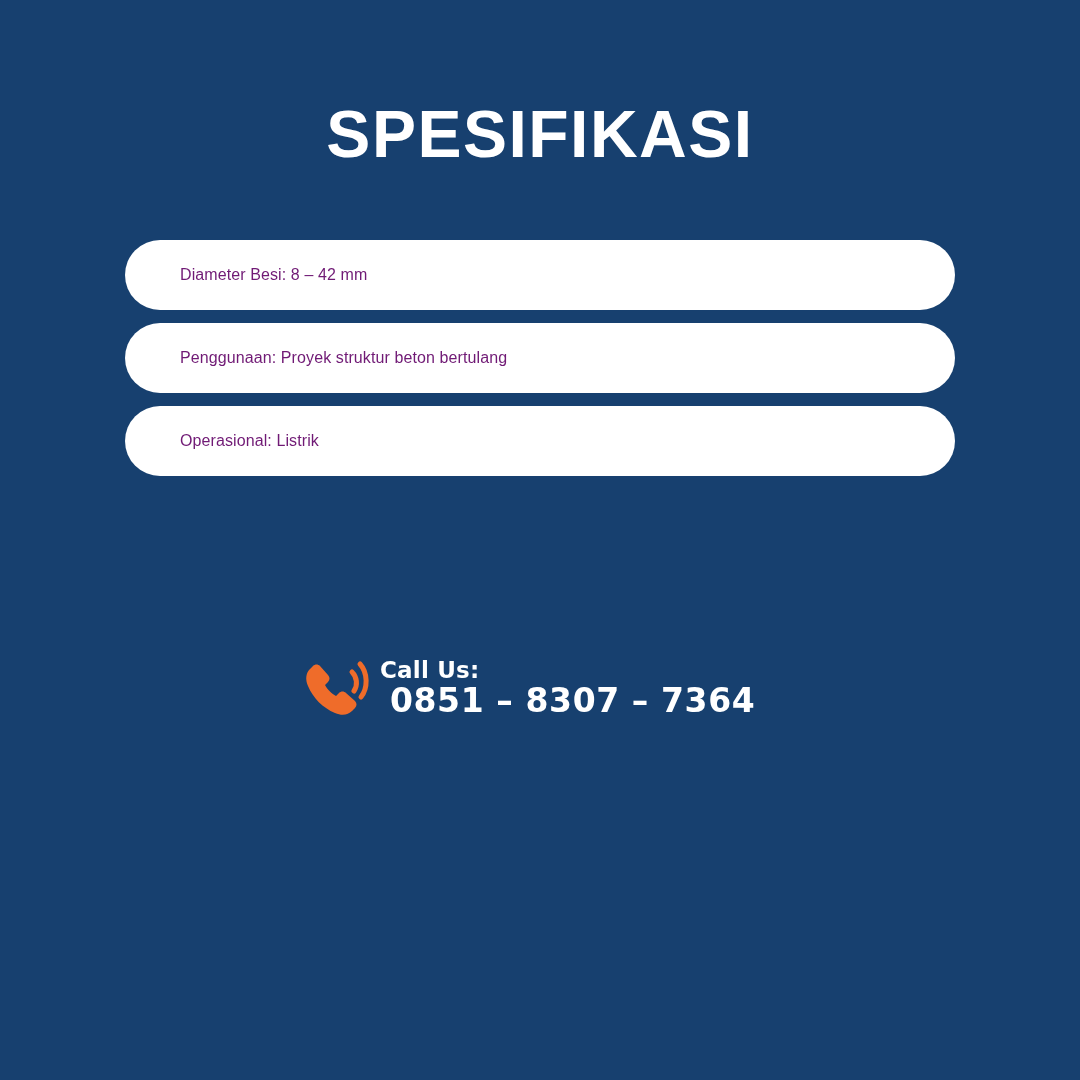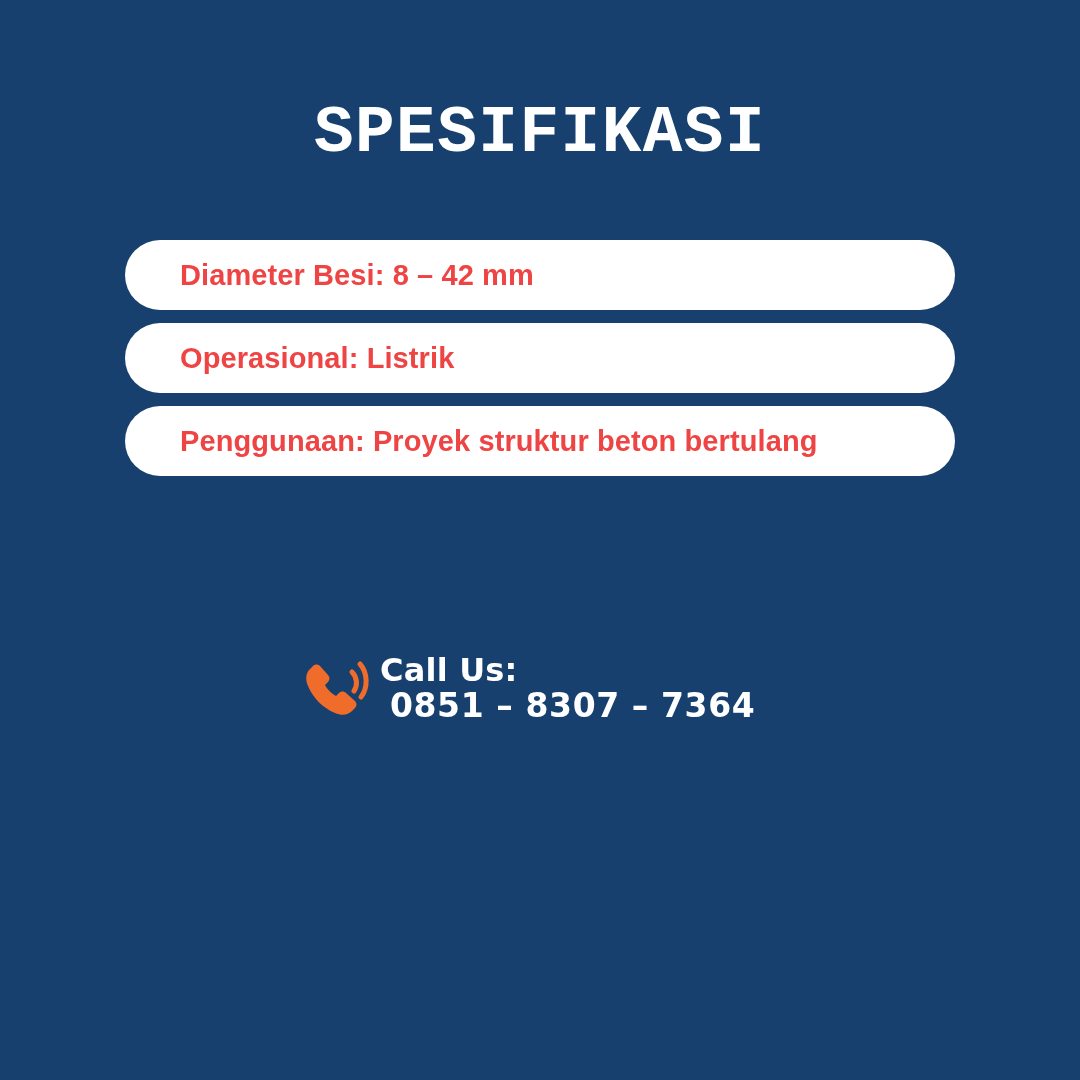--- a/index.html
+++ b/index.html
@@ -23,43 +23,43 @@
   .title {
     position: absolute;
     top: 96px;
     left: 0;
     width: 1080px;
     text-align: center;
     color: #ffffff;
     font-size: 66px;
     font-weight: bold;
     letter-spacing: 1.5px;
-    font-family: Liberation Mono, monospace;
+    font-family: Liberation Sans, sans-serif;
   }
   .spec-list {
     position: absolute;
     top: 240px;
     left: 125px;
     width: 830px;
   }
   .spec-item {
     width: 830px;
     height: 70px;
     background: #ffffff;
     border-radius: 40px;
     display: flex;
     align-items: center;
     margin-bottom: 13px;
     box-sizing: border-box;
     padding-left: 55px;
   }
   .spec-text {
-    color: #ef4444;
-    font-size: 29px;
-    font-weight: 700;
+    color: #701a75;
+    font-size: 16px;
+    font-weight: 400;
     letter-spacing: 0.1px;
   }
   .call-block {
     position: absolute;
     top: 650px;
     left: 296px;
     display: flex;
     align-items: center;
   }
   .phone-icon {
@@ -70,21 +70,21 @@
     display: block;
   }
   .call-texts {
     display: flex;
     flex-direction: column;
     justify-content: center;
     margin-top: 2px;
   }
   .call-label {
     color: #ffffff;
-    font-size: 32px;
+    font-size: 23px;
     font-weight: bold;
     line-height: 1.08;
     font-family: "DejaVu Sans", sans-serif;
     letter-spacing: 0.2px;
   }
   .call-number {
     color: #ffffff;
     font-size: 33px;
     font-weight: bold;
     line-height: 1.12;
@@ -101,25 +101,25 @@
   <div class="title">SPESIFIKASI</div>
 
   <div class="spec-list">
 
     <div class="spec-item">
       <span class="spec-text">Diameter Besi: 8 – 42 mm</span>
     </div>
 
 
     <div class="spec-item">
-      <span class="spec-text">Operasional: Listrik</span>
+      <span class="spec-text">Penggunaan: Proyek struktur beton bertulang</span>
     </div>
 
     <div class="spec-item">
-      <span class="spec-text">Penggunaan: Proyek struktur beton bertulang</span>
+      <span class="spec-text">Operasional: Listrik</span>
     </div>
 
   </div>
 
   <div class="call-block">
     <svg class="phone-icon" viewBox="0 0 76 76">
       <path d="M14 19 C10 23, 9 29, 12 36 C17 48, 27 58, 39 63 C46 66, 52 65, 56 61 L59 58 C61 56, 61 53, 59 51 L50 43 C48 41, 45 41, 43 43 L40 46 C36 44, 31 39, 29 35 L32 32 C34 30, 34 27, 32 25 L24 16 C22 14, 19 14, 17 16 Z" fill="#ef6c2a"></path>
       <path d="M56 22 C61 27, 62 35, 58 41" stroke="#ef6c2a" stroke-width="5" fill="none" stroke-linecap="round"></path>
       <path d="M64 14 C72 23, 72 38, 65 47" stroke="#ef6c2a" stroke-width="5" fill="none" stroke-linecap="round"></path>
     </svg>

